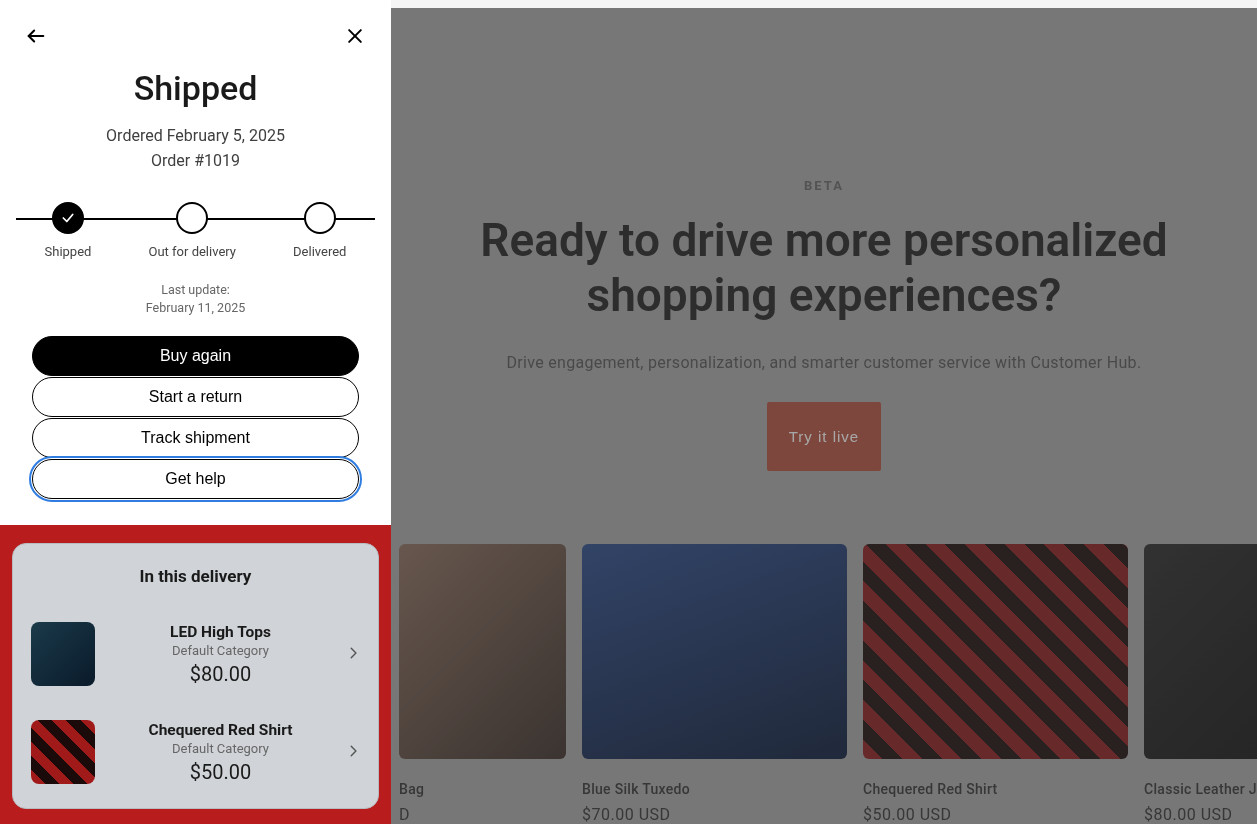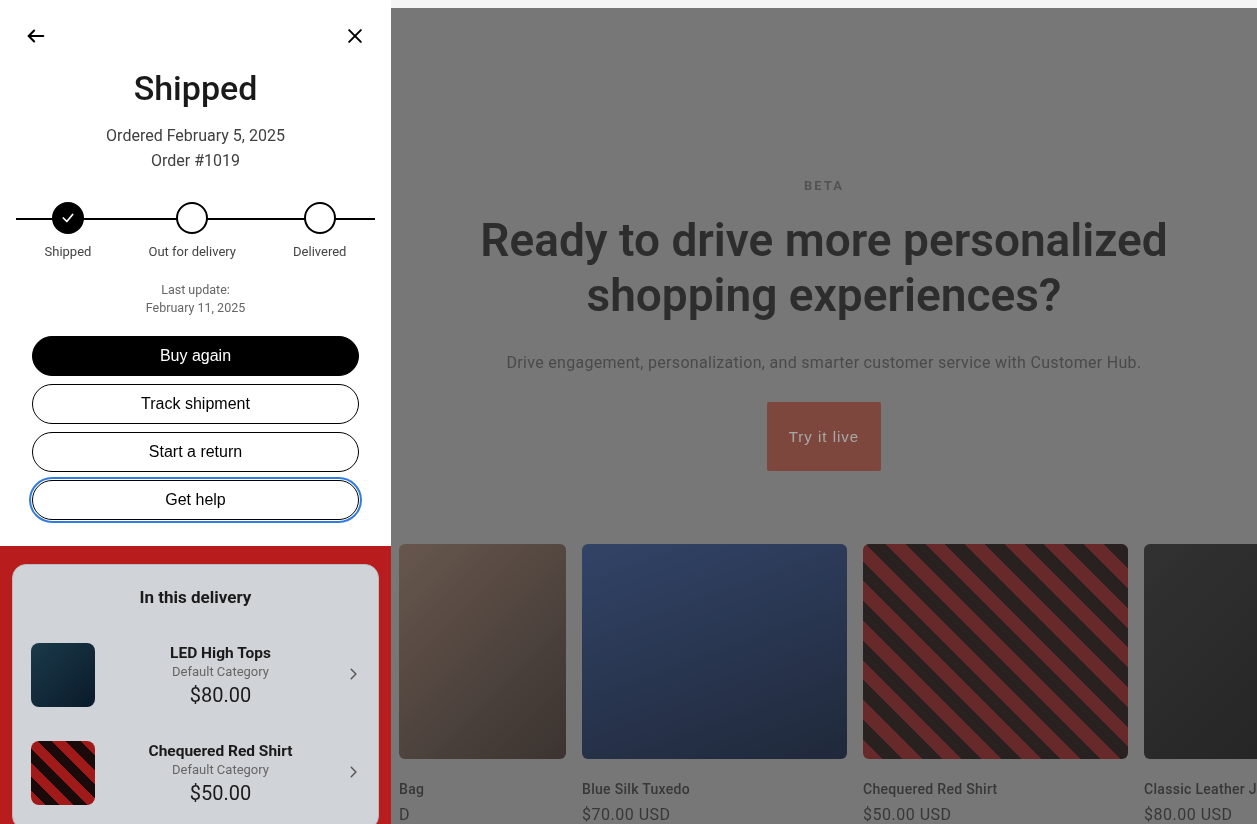--- a/index.html
+++ b/index.html
@@ -202,21 +202,21 @@
       margin-top: 22px;
       line-height: 1.5;
     }
 
     
     .actions {
       padding: 0 32px;
       margin-top: 18px;
       display: flex;
       flex-direction: column;
-      gap: 8px;
+      gap: 1px;
     }
     .btn {
       width: 100%;
       height: 40px;
       border-radius: 999px;
       font-size: 16px;
       cursor: pointer;
       border: 1px solid #000;
       background: #fff;
       color: #000;
@@ -376,22 +376,22 @@
     </div>
   </div>
 
   <div class="last-update">
     <div>Last update:</div>
     <div>February 11, 2025</div>
   </div>
 
   <div class="actions">
     <button class="btn primary">Buy again</button>
+    <button class="btn">Start a return</button>
     <button class="btn">Track shipment</button>
-    <button class="btn">Start a return</button>
     <button class="btn focused">Get help</button>
   </div>
 
   <div class="delivery-section">
     <div class="delivery-card">
       <div class="delivery-heading">In this delivery</div>
 
       <div class="delivery-item">
         <div class="item-thumb thumb-led"></div>
         <div class="item-info">

